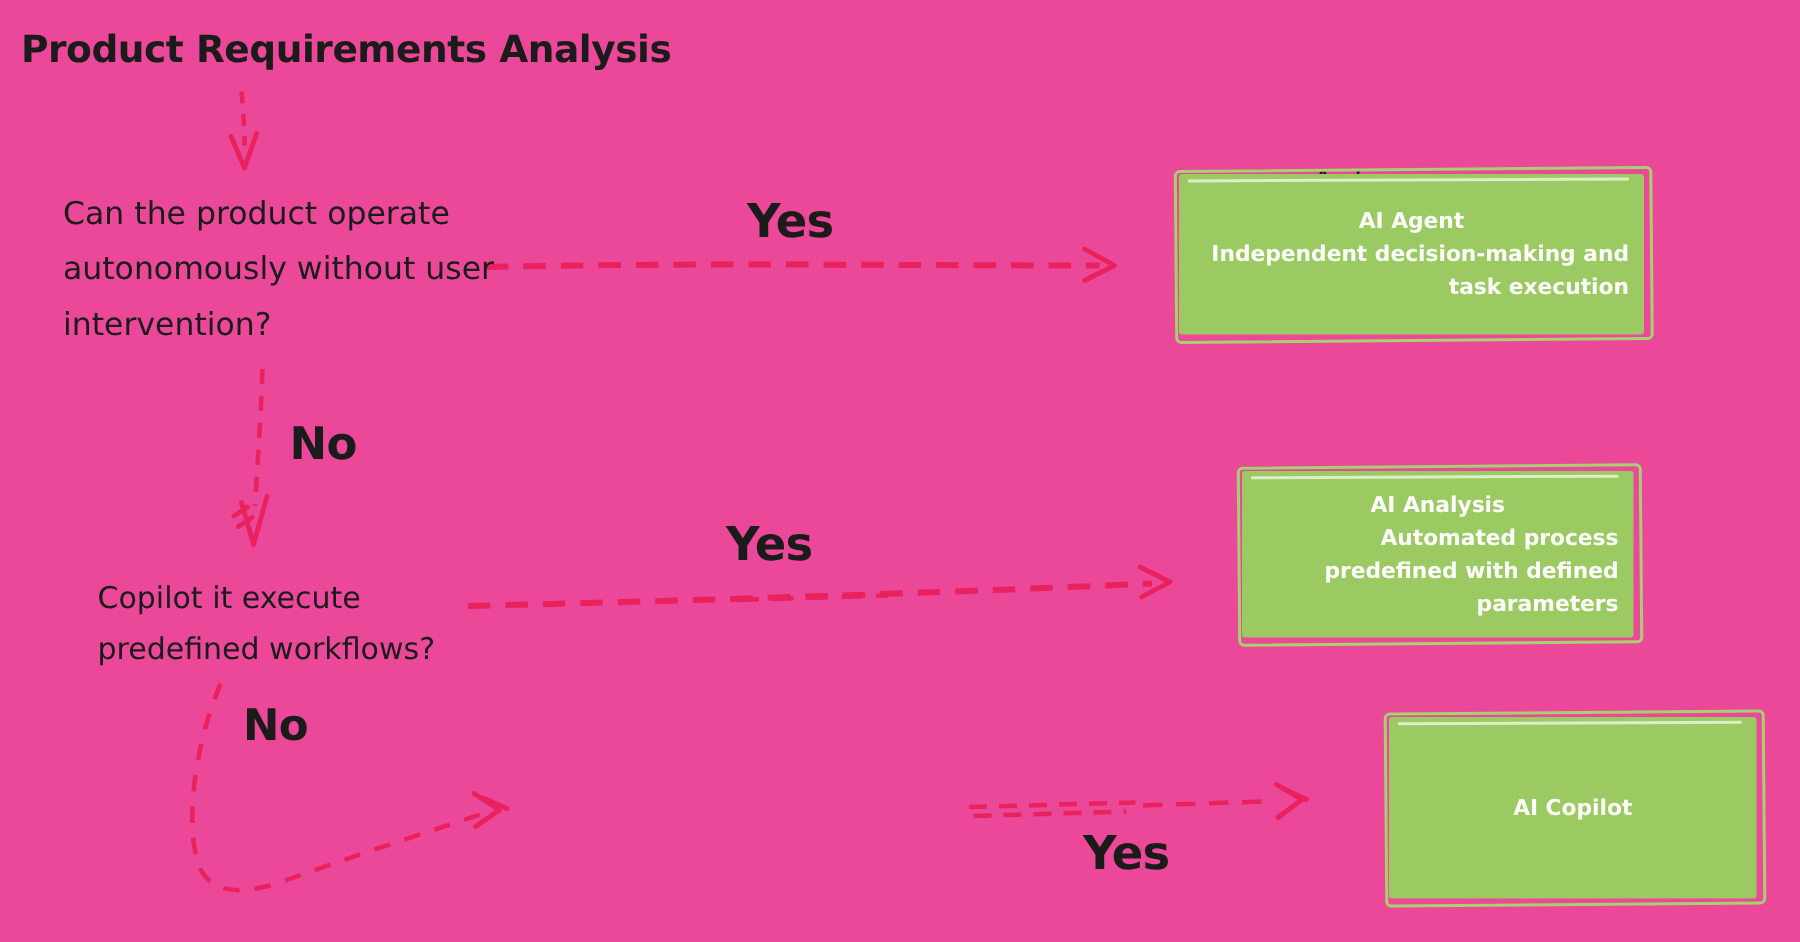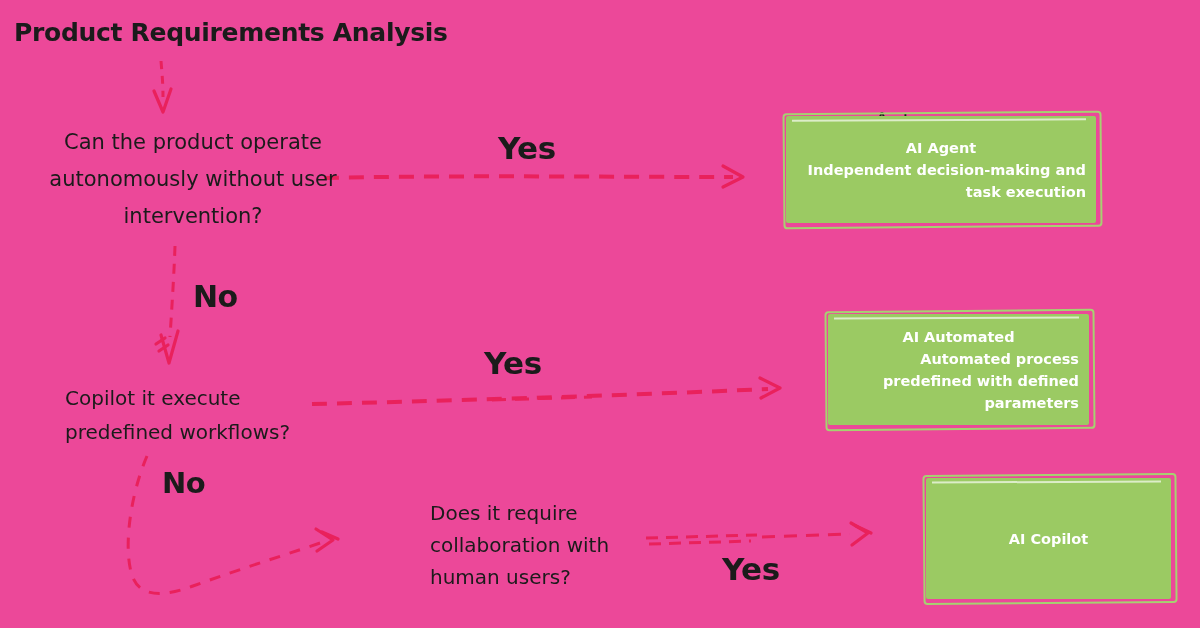--- a/index.html
+++ b/index.html
@@ -22,21 +22,21 @@
   .arrows path,.arrows polyline{stroke:var(--arrow);fill:none;}
   .dash{stroke-width:4;stroke-linecap:butt;}
   .dash-thin{stroke-width:3;stroke-linecap:butt;}
   .head{stroke-width:3.2;stroke-linecap:round;stroke-linejoin:round;}
 
   .title{
     position:absolute;left:14px;top:18px;
     font-size:25px;font-weight:600;letter-spacing:-0.3px;
   }
   .question{position:absolute;font-weight:500;}
-  .q1{left:42px;top:124px;width:302px;font-size:21px;line-height:37px;text-align:center;}
+  .q1{left:42px;top:124px;width:302px;font-size:21px;line-height:37px;}
   .q2{left:65px;top:381px;width:252px;font-size:20px;line-height:34px;}
   .q3{left:430px;top:497px;width:214px;font-size:20px;line-height:32px;}
 
   .lbl{position:absolute;font-weight:600;letter-spacing:-0.5px;}
   .yes1{left:498px;top:130px;font-size:31px;}
   .no1{left:193px;top:279px;font-size:30px;}
   .yes2{left:484px;top:345px;font-size:31px;}
   .no2{left:162px;top:466px;font-size:29px;}
   .yes3{left:722px;top:551px;font-size:31px;}
 
@@ -131,24 +131,23 @@
   <div class="box box1">
     <div class="box-title">AI Agent</div>
     <div class="box-desc">Independent decision-making and task execution</div>
   </div>
 
   <div class="question q2">Copilot it execute predefined workflows?</div>
   <div class="lbl yes2">Yes</div>
   <div class="lbl no2">No</div>
 
   <div class="box box2">
-    <div class="box-title">AI Automated</div>
+    <div class="box-title">AI Analysis</div>
     <div class="box-desc">Automated process predefined with defined parameters</div>
   </div>
 
-  <div class="question q3">Does it require collaboration with human users?</div>
   <div class="lbl yes3">Yes</div>
 
   <div class="box box3">
     <div class="box-title">AI Copilot</div>
   </div>
 
 </div>
 
 </body></html>

